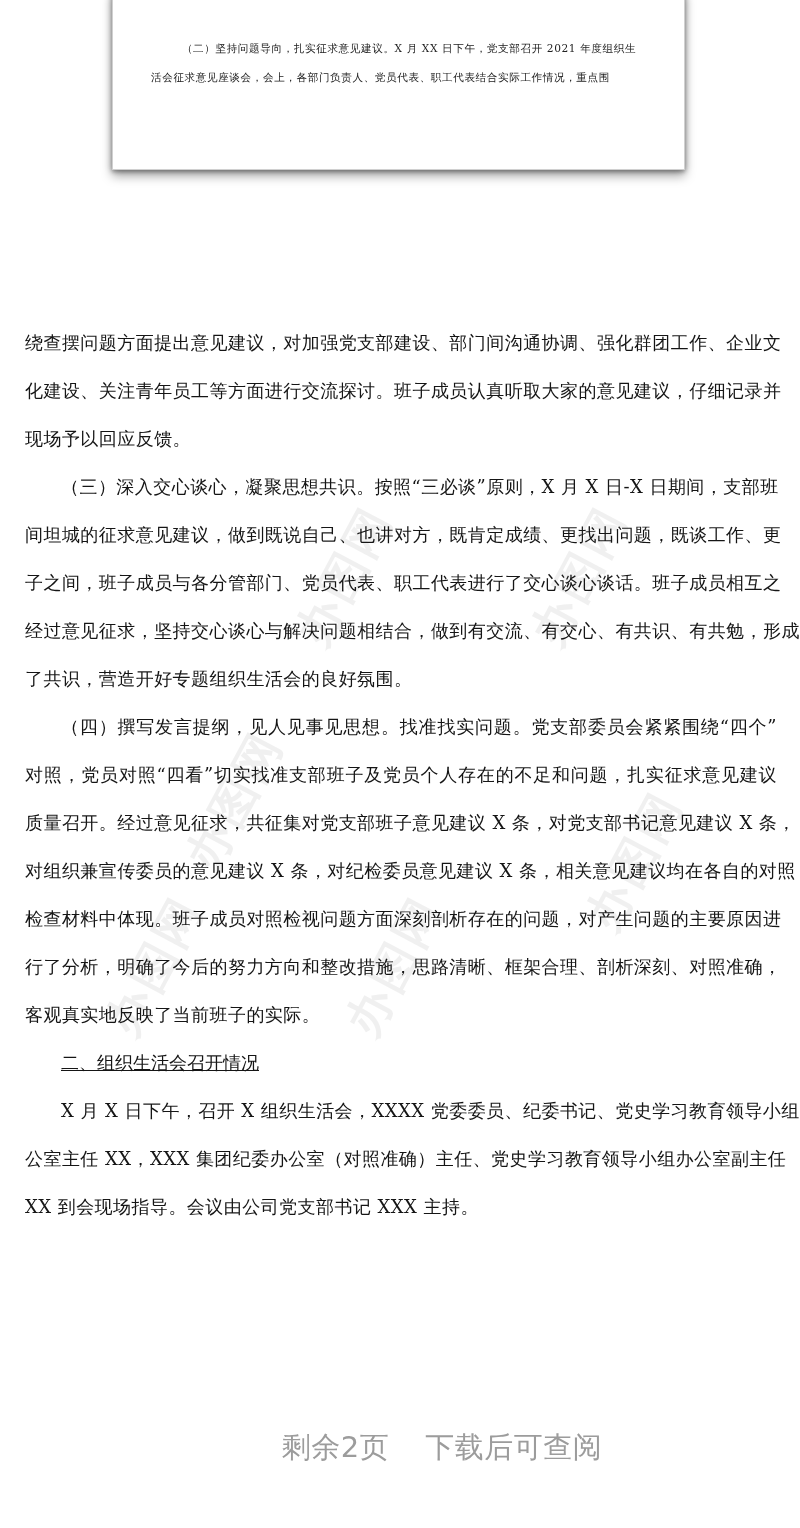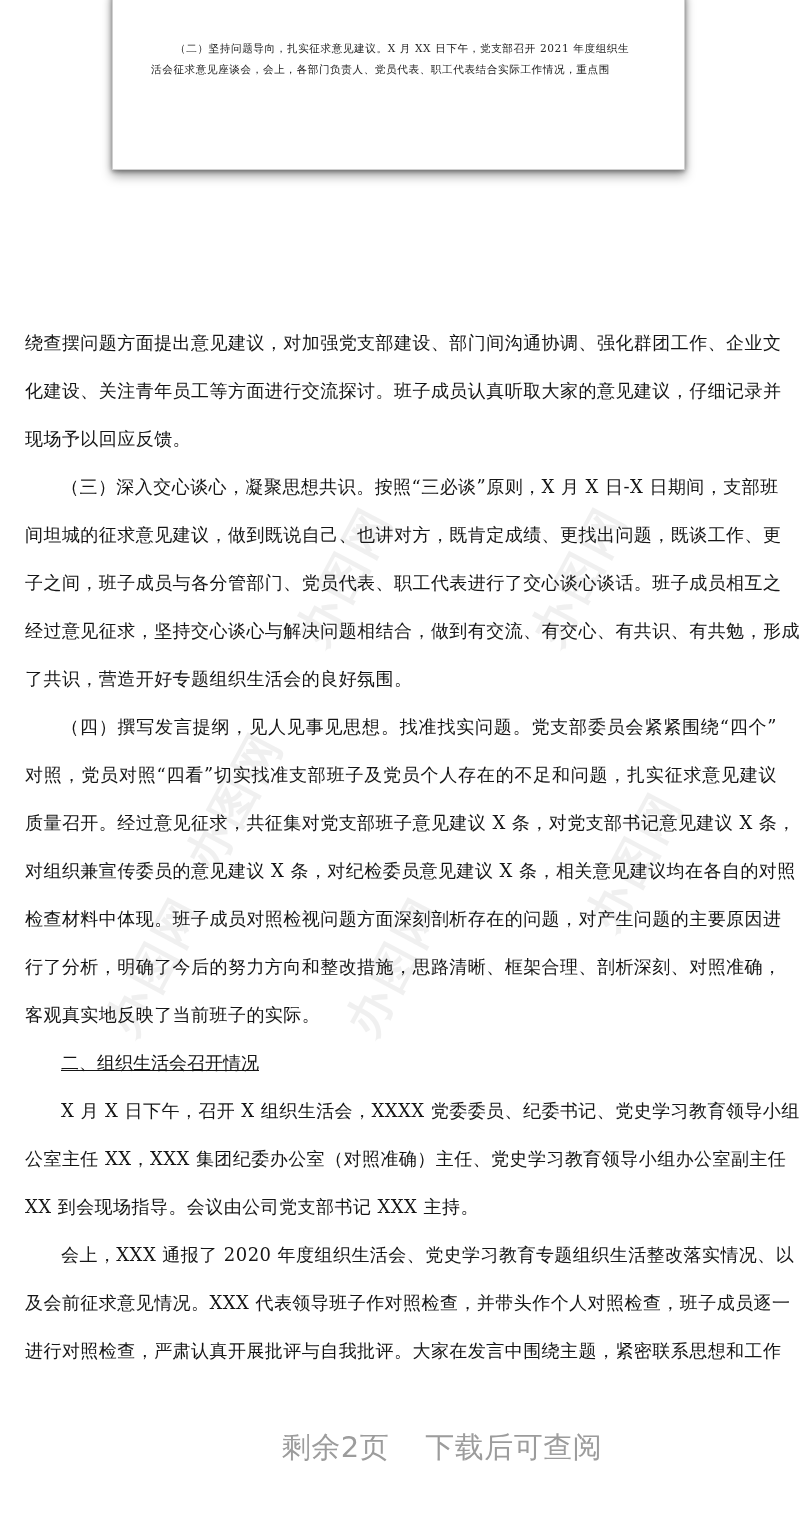--- a/index.html
+++ b/index.html
@@ -27,21 +27,21 @@
     }
     .paper-line {
       position: absolute;
       left: 38px;
       width: 492px;
       font-size: 10.6px;
       white-space: nowrap;
       color: #222;
       letter-spacing: 0.6px;
     }
-    .paper-line.indent { left: 62px; width: 468px; }
+    .paper-line.indent { left: 62px; width: 468px; text-align: center; }
     .body-text {
       position: absolute;
       left: 25px;
       width: 752px;
       top: 326px;
     }
     .line {
       height: 48px;
       line-height: 34px;
       font-size: 18px;
@@ -86,21 +86,21 @@
       cursor: pointer;
       margin-left: 42px;
     }
     .footer-cta .gap { display: inline-block; width: 36px; }
   </style>
 </head>
 <body>
 
 <div class="paper-card">
   <div class="paper-line indent" style="top:51px;">（二）坚持问题导向，扎实征求意见建议。X 月 XX 日下午，党支部召开 2021 年度组织生</div>
-  <div class="paper-line" style="top:72px;">活会征求意见座谈会，会上，各部门负责人、党员代表、职工代表结合实际工作情况，重点围</div>
+  <div class="paper-line" style="top:80px;">活会征求意见座谈会，会上，各部门负责人、党员代表、职工代表结合实际工作情况，重点围</div>
 </div>
 
 <div class="watermark" style="left:270px; top:545px;">办图网</div>
 <div class="watermark" style="left:505px; top:545px;">办图网</div>
 <div class="watermark" style="left:160px; top:770px;">办图网</div>
 <div class="watermark" style="left:560px; top:830px;">办图网</div>
 <div class="watermark" style="left:80px; top:935px;">办图网</div>
 <div class="watermark" style="left:320px; top:935px;">办图网</div>
 
 <div class="body-text">
@@ -124,22 +124,17 @@
     <div class="line">检查材料中体现。班子成员对照检视问题方面深刻剖析存在的问题，对产生问题的主要原因进</div>
     <div class="line">行了分析，明确了今后的努力方向和整改措施，思路清晰、框架合理、剖析深刻、对照准确，</div>
     <div class="line last">客观真实地反映了当前班子的实际。</div>
   </div>
   <div class="heading-line">二、组织生活会召开情况</div>
   <div>
     <div class="line indent">X 月 X 日下午，召开 X 组织生活会，XXXX 党委委员、纪委书记、党史学习教育领导小组办</div>
     <div class="line">公室主任 XX，XXX 集团纪委办公室（对照准确）主任、党史学习教育领导小组办公室副主任</div>
     <div class="line last">XX 到会现场指导。会议由公司党支部书记 XXX 主持。</div>
   </div>
-  <div>
-    <div class="line indent">会上，XXX 通报了 2020 年度组织生活会、党史学习教育专题组织生活整改落实情况、以</div>
-    <div class="line">及会前征求意见情况。XXX 代表领导班子作对照检查，并带头作个人对照检查，班子成员逐一</div>
-    <div class="line">进行对照检查，严肃认真开展批评与自我批评。大家在发言中围绕主题，紧密联系思想和工作</div>
-  </div>
 </div>
 
 <div class="footer-cta">
   <span>剩余2页</span><span class="gap"></span><span>下载后可查阅</span>
 </div>
 
 </body></html>

